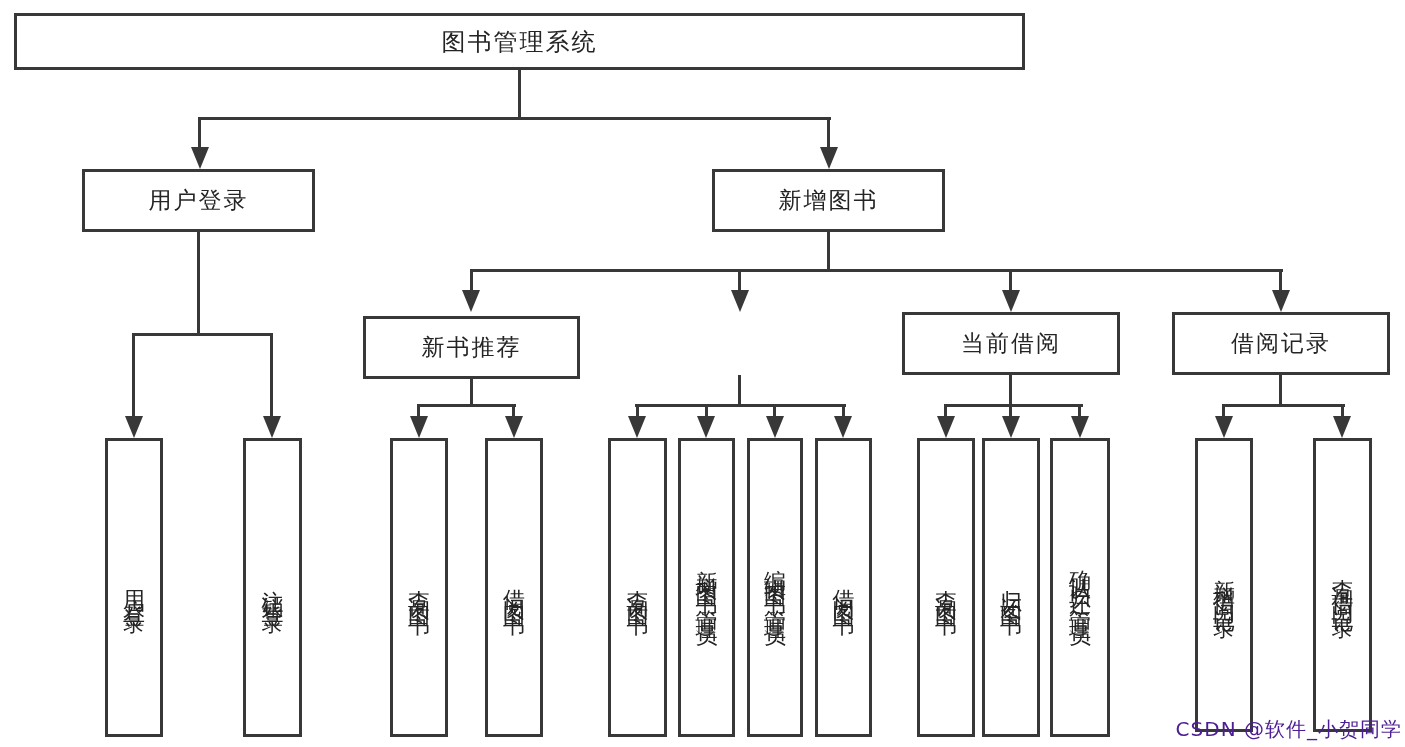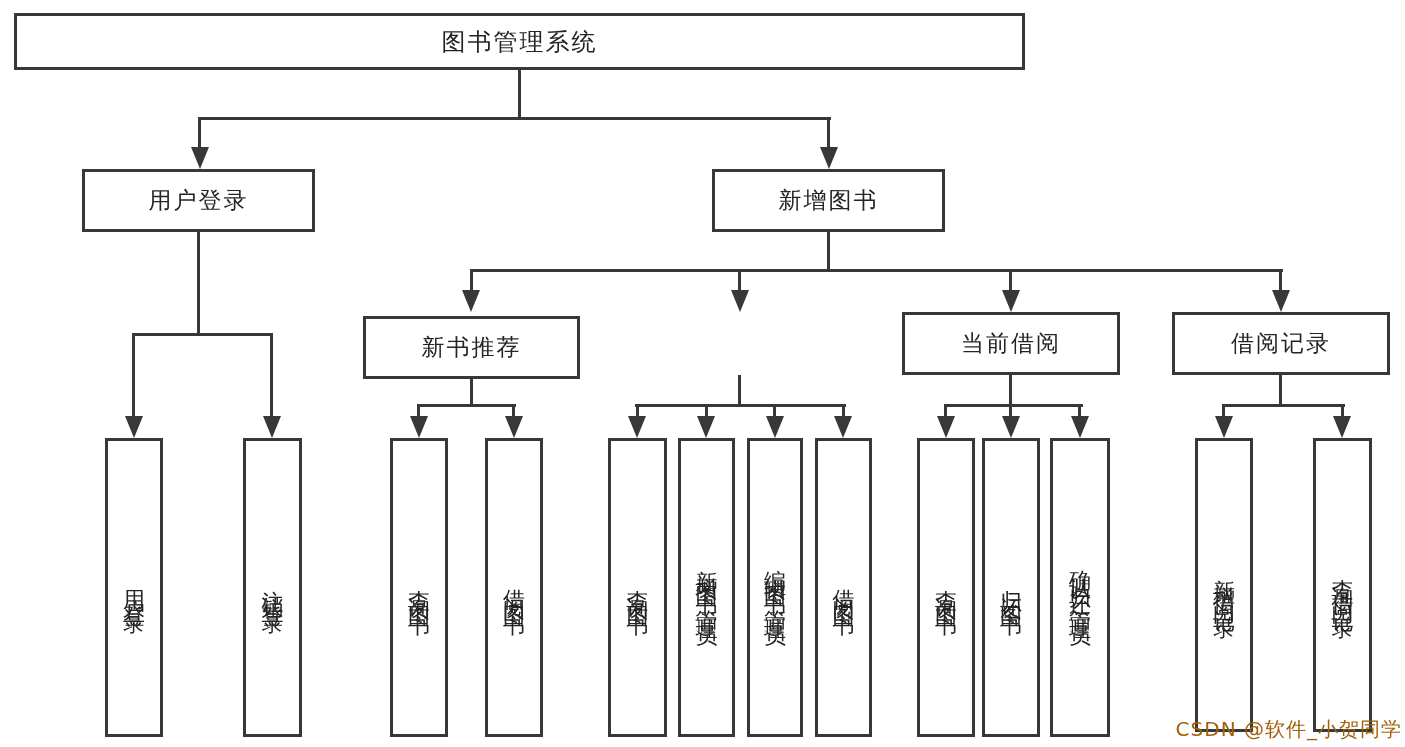--- a/index.html
+++ b/index.html
@@ -8,21 +8,21 @@
   .box{position:absolute;box-sizing:border-box;background:#fff;border:3px solid #383838;
        display:flex;align-items:center;justify-content:center;color:#242424;}
   .hnode span{font-size:23px;letter-spacing:2px;white-space:nowrap;}
   .root span{font-size:24px;}
   .vnode span{writing-mode:vertical-rl;text-orientation:mixed;font-size:22px;
               letter-spacing:8px;line-height:1.1;}
   .vl{position:absolute;width:3px;background:#383838;}
   .hl{position:absolute;height:3px;background:#383838;}
   .arr{position:absolute;width:0;height:0;border-left:9px solid transparent;
        border-right:9px solid transparent;border-top:22px solid #383838;}
-  .watermark{position:absolute;font-size:20px;color:#a16207;text-align:right;
+  .watermark{position:absolute;font-size:20px;color:#4c1d95;text-align:right;
              letter-spacing:1px;white-space:nowrap;}
 </style>
 </head>
 <body>
 
 <div id="canvas">
 
   <div class="vl" style="left:518px;top:70px;height:48px"></div>
   <div class="hl" style="left:198px;top:117px;width:633px"></div>
   <div class="vl" style="left:198px;top:117px;height:32px"></div>

